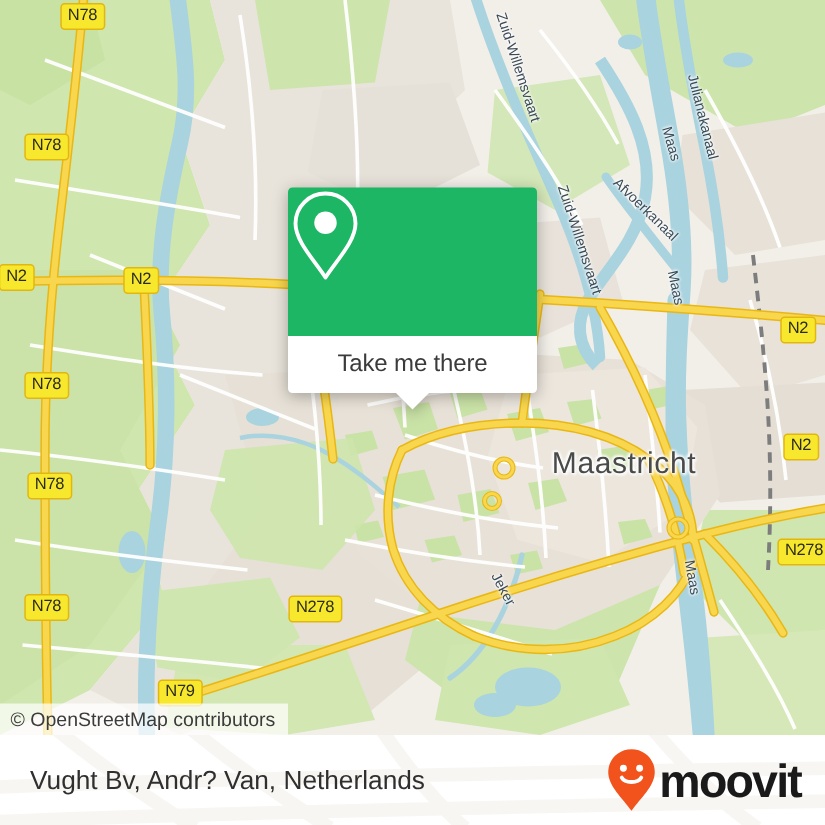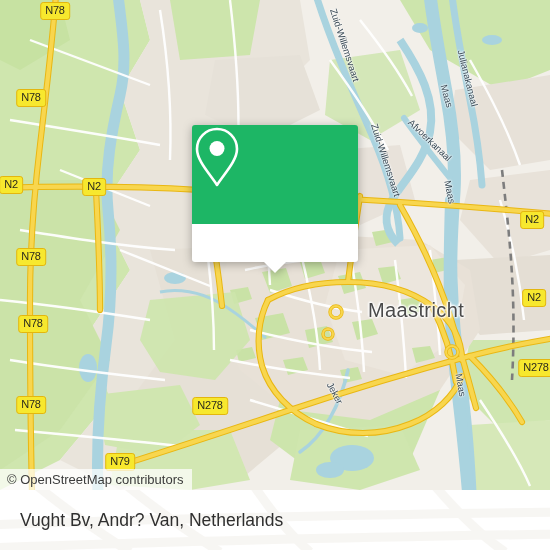--- a/index.html
+++ b/index.html
@@ -331,33 +331,43 @@
     <div class="attribution">© OpenStreetMap contributors</div>
 
     <div class="popup">
       <div class="popup-top">
         <svg class="popup-pin" width="50" height="64" viewBox="0 0 50 64">
           <path d="M25,4 C13.9,4 5,12.9 5,24 C5,36 18,49 25,60 C32,49 45,36 45,24 C45,12.9 36.1,4 25,4 Z" fill="none" stroke="#ffffff" stroke-width="2.6" stroke-linejoin="round"></path>
           <circle cx="25" cy="23.5" r="7.5" fill="#ffffff"></circle>
         </svg>
       </div>
       <div class="popup-bottom">
+        <span class="cta">Take me there</span>
         <span class="popup-tail"></span>
       </div>
     </div>
   </div>
 
   <div class="footer">
     <svg class="footer-watermark" viewBox="0 0 550 60">
       <rect x="0" y="0" width="550" height="60" fill="#ffffff"></rect>
       <g stroke="#f1eee8" stroke-width="9" fill="none">
         <path d="M30,-10 C60,15 95,40 130,62"></path>
         <path d="M120,-10 C150,15 185,40 220,62"></path>
         <path d="M250,-10 C270,20 290,45 310,62"></path>
         <path d="M430,-10 C455,20 480,45 505,62"></path>
         <path d="M-10,35 C120,30 280,26 560,22"></path>
         <path d="M-10,58 C140,52 320,48 560,44"></path>
       </g>
     </svg>
     <div class="footer-title">Vught Bv, Andr? Van, Netherlands</div>
+    <div class="brand">
+      <svg width="34" height="44" viewBox="0 0 34 44">
+        <path d="M17,1.5 C8.2,1.5 1.5,8.3 1.5,16.8 C1.5,26 11,34 17,42.5 C23,34 32.5,26 32.5,16.8 C32.5,8.3 25.8,1.5 17,1.5 Z" fill="#f2521b"></path>
+        <circle cx="11.6" cy="14.2" r="2.3" fill="#ffffff"></circle>
+        <circle cx="22.4" cy="14.2" r="2.3" fill="#ffffff"></circle>
+        <path d="M10.5,20.4 C12.6,24.3 21.4,24.3 23.5,20.4" fill="none" stroke="#ffffff" stroke-width="2.6" stroke-linecap="round"></path>
+      </svg>
+      <span class="brand-word">moovit</span>
+    </div>
   </div>
 
 </div>
 
 </body></html>

